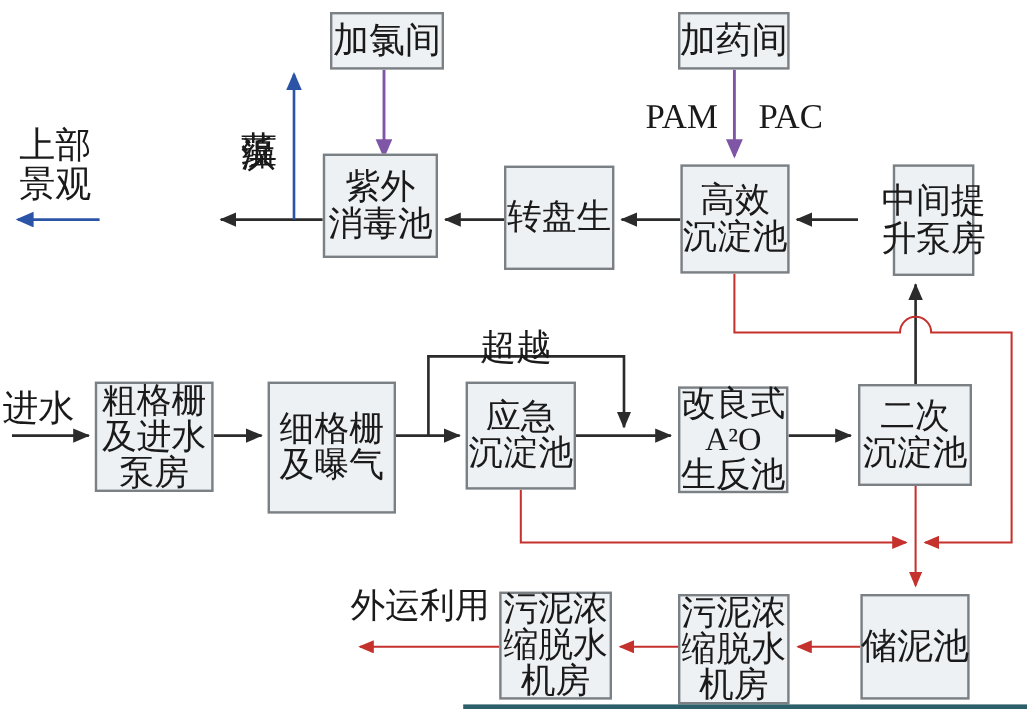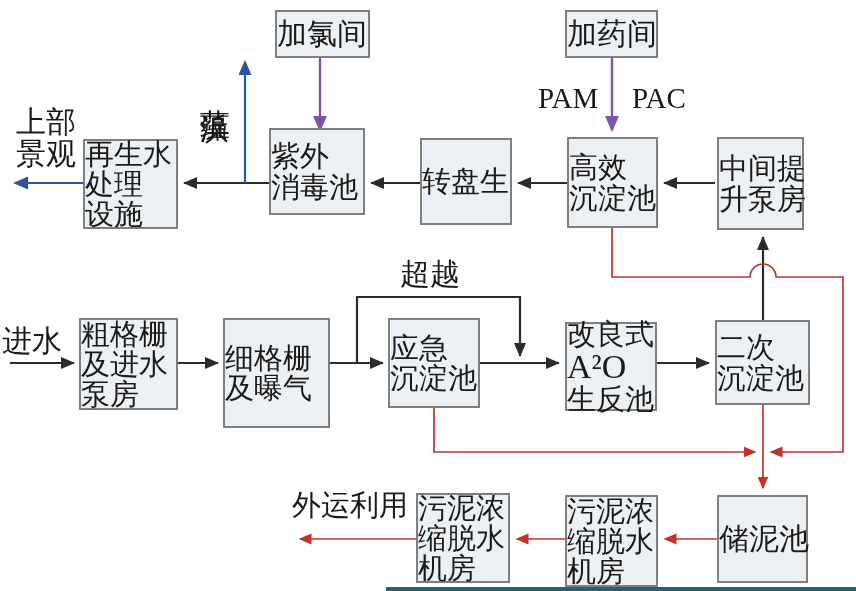--- a/index.html
+++ b/index.html
@@ -3,21 +3,21 @@
 <meta charset="utf-8">
 <style>
   html,body{margin:0;padding:0;background:#ffffff;}
   body{font-family:"Liberation Serif","DejaVu Serif",serif;}
   .stage{position:relative;width:856px;height:591px;background:#ffffff;overflow:hidden;}
   svg.lines{position:absolute;left:0;top:0;width:856px;height:591px;}
   .box{
     position:absolute;box-sizing:border-box;
     border:2px solid var(--box-border);
     background:var(--box-fill);
-    display:flex;flex-direction:column;align-items:flex-start;justify-content:center;
+    display:flex;flex-direction:column;align-items:center;justify-content:center;
     font-size:29px;line-height:1.04;color:var(--text);
     text-align:center;white-space:nowrap;
   }
   .lbl{position:absolute;color:var(--text);font-size:30px;line-height:1.06;white-space:nowrap;}
   .lbl.latin{font-size:29px;}
   .vertical{writing-mode:vertical-rl;text-orientation:upright;letter-spacing:2px;}
   .strip{position:absolute;background:var(--banner-teal);}
 </style>
 </head>
 <body>
@@ -73,56 +73,51 @@
       <path d="M416,539 H300" marker-end="url(#m-red)"></path>
     </g>
   </svg>
 
   <div class="box" style="left:275px;top:10px;width:95px;height:48px;font-size:30px">
     <span>加氯间</span>
   </div>
   <div class="box" style="left:565px;top:10px;width:93px;height:48px;font-size:30px">
     <span>加药间</span>
   </div>
-  <div class="box" style="left:83px;top:139px;width:95px;height:90px">
-    <span>再生水</span>
-    <span>处理</span>
-    <span>设施</span>
-  </div>
   <div class="box" style="left:269px;top:128px;width:96px;height:87px">
     <span>紫外</span>
     <span>消毒池</span>
   </div>
   <div class="box" style="left:420px;top:138px;width:92px;height:87px">
     <span>转盘生</span>
   </div>
   <div class="box" style="left:567px;top:137px;width:91px;height:91px">
     <span>高效</span>
     <span>沉淀池</span>
   </div>
-  <div class="box" style="left:717px;top:137px;width:87px;height:93px">
+  <div class="box" style="left:744px;top:137px;width:68px;height:93px">
     <span>中间提</span>
     <span>升泵房</span>
   </div>
   <div class="box" style="left:79px;top:318px;width:99px;height:92px">
     <span>粗格栅</span>
     <span>及进水</span>
     <span>泵房</span>
   </div>
   <div class="box" style="left:223px;top:318px;width:107px;height:110px">
     <span>细格栅</span>
     <span>及曝气</span>
   </div>
   <div class="box" style="left:388px;top:318px;width:92px;height:90px">
     <span>应急</span>
     <span>沉淀池</span>
   </div>
   <div class="box" style="left:565px;top:322px;width:92px;height:89px">
     <span>改良式</span>
-    <span style="font-size:34px">A²O</span>
+    <span style="font-size:27px">A²O</span>
     <span>生反池</span>
   </div>
   <div class="box" style="left:715px;top:320px;width:95px;height:85px">
     <span>二次</span>
     <span>沉淀池</span>
   </div>
   <div class="box" style="left:416px;top:493px;width:94px;height:90px">
     <span>污泥浓</span>
     <span>缩脱水</span>
     <span>机房</span>
@@ -137,18 +132,18 @@
   </div>
 
   <div class="lbl" style="left:2px;top:325px">进水</div>
   <div class="lbl" style="left:16px;top:106px">
     <div>上部</div>
     <div>景观</div>
   </div>
   <div class="lbl vertical" style="left:199px;top:85px;height:108px">蕴藻浜</div>
   <div class="lbl latin" style="left:538px;top:83px">PAM</div>
   <div class="lbl latin" style="left:632px;top:83px">PAC</div>
-  <div class="lbl" style="left:400px;top:258px">超越</div>
+  <div class="lbl" style="left:400px;top:274px">超越</div>
   <div class="lbl" style="left:292px;top:490px;font-size:29px">外运利用</div>
 
   <div class="strip" style="left:386px;top:587px;width:470px;height:4px"></div>
 
 </div>
 
 </body></html>

